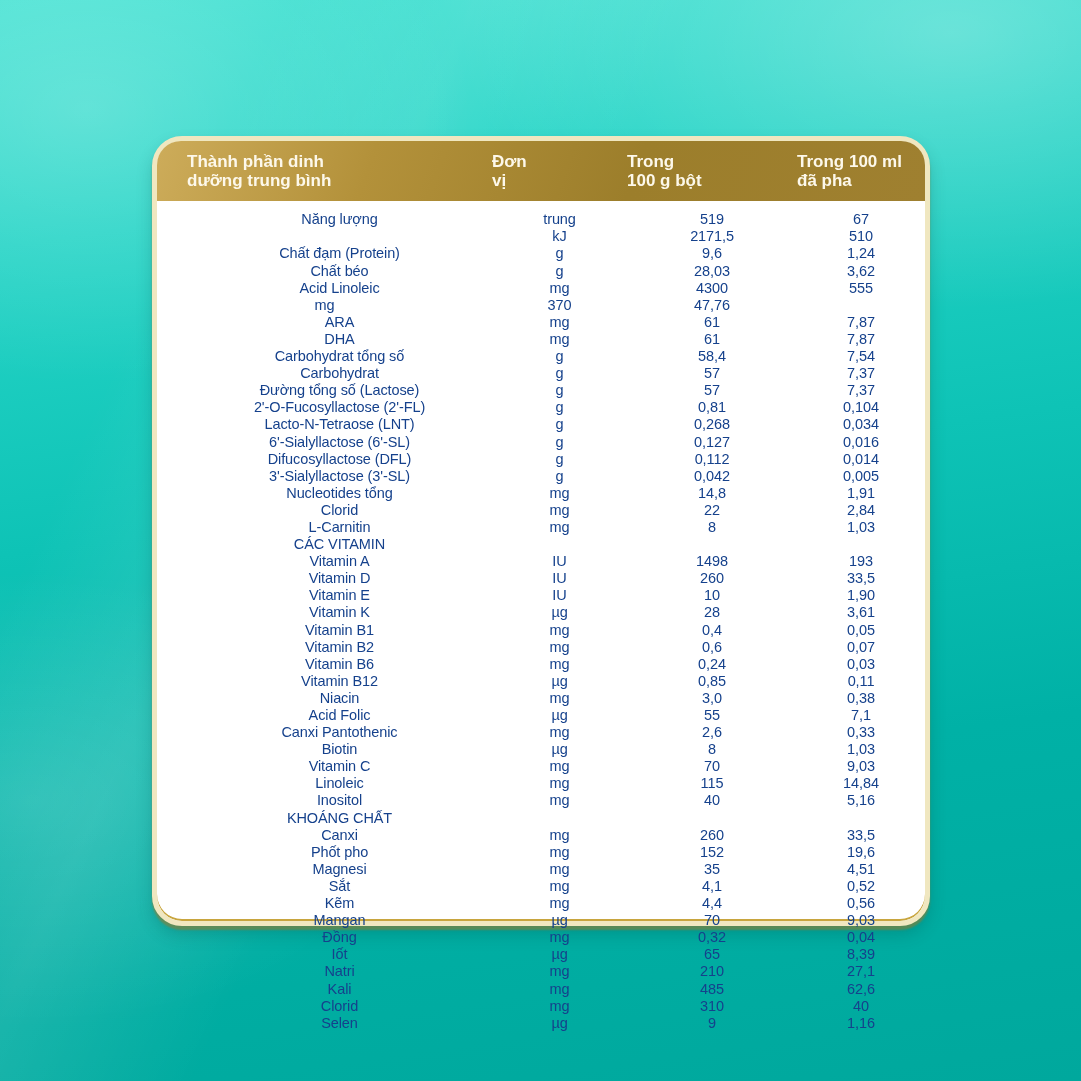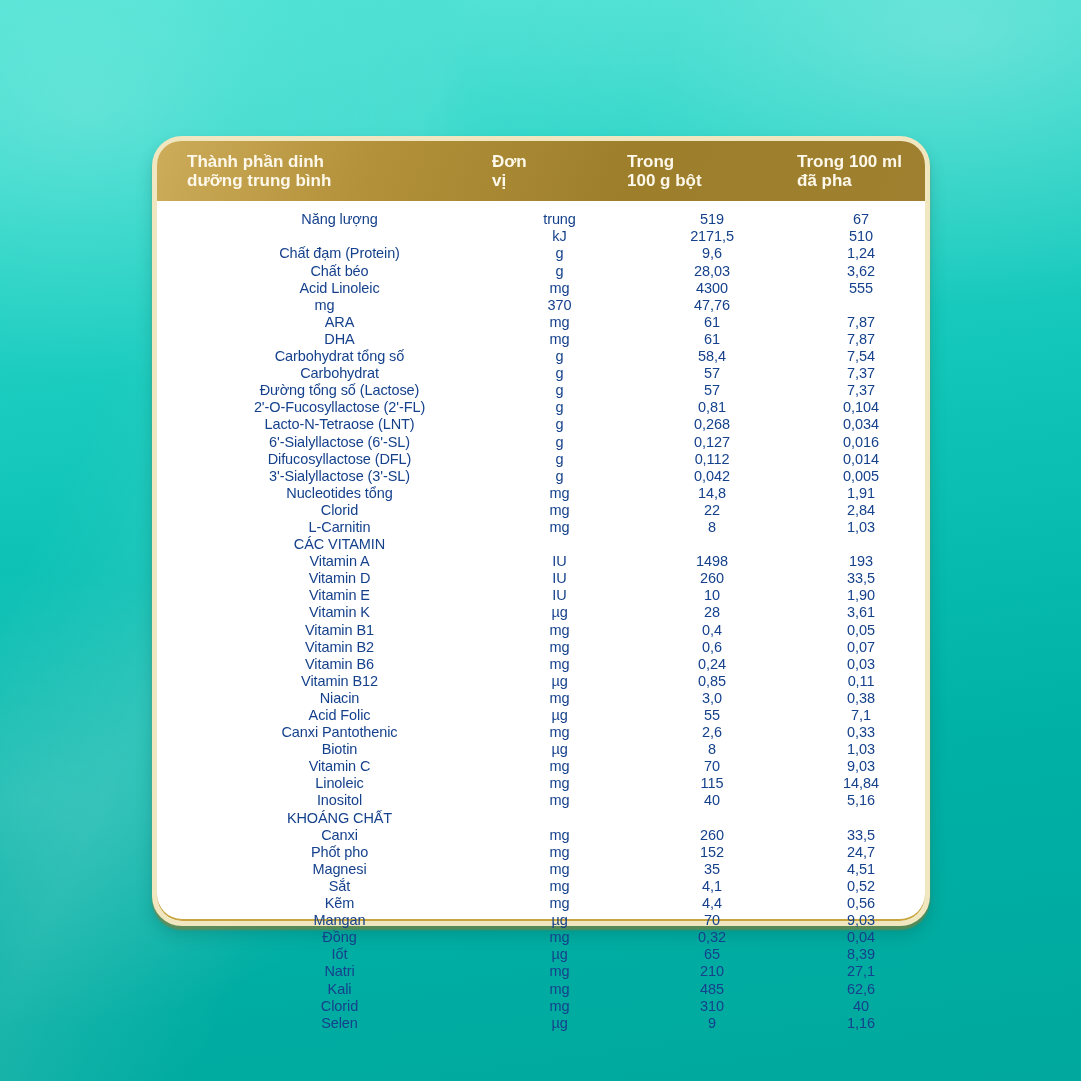--- a/index.html
+++ b/index.html
@@ -274,21 +274,21 @@
         <div class="row">
           <div class="cell name">Canxi</div>
           <div class="cell unit">mg</div>
           <div class="cell per100g">260</div>
           <div class="cell per100ml">33,5</div>
         </div>
         <div class="row">
           <div class="cell name">Phốt pho</div>
           <div class="cell unit">mg</div>
           <div class="cell per100g">152</div>
-          <div class="cell per100ml">24,7</div>
+          <div class="cell per100ml">19,6</div>
         </div>
         <div class="row">
           <div class="cell name">Magnesi</div>
           <div class="cell unit">mg</div>
           <div class="cell per100g">35</div>
           <div class="cell per100ml">4,51</div>
         </div>
         <div class="row">
           <div class="cell name">Sắt</div>
           <div class="cell unit">mg</div>

